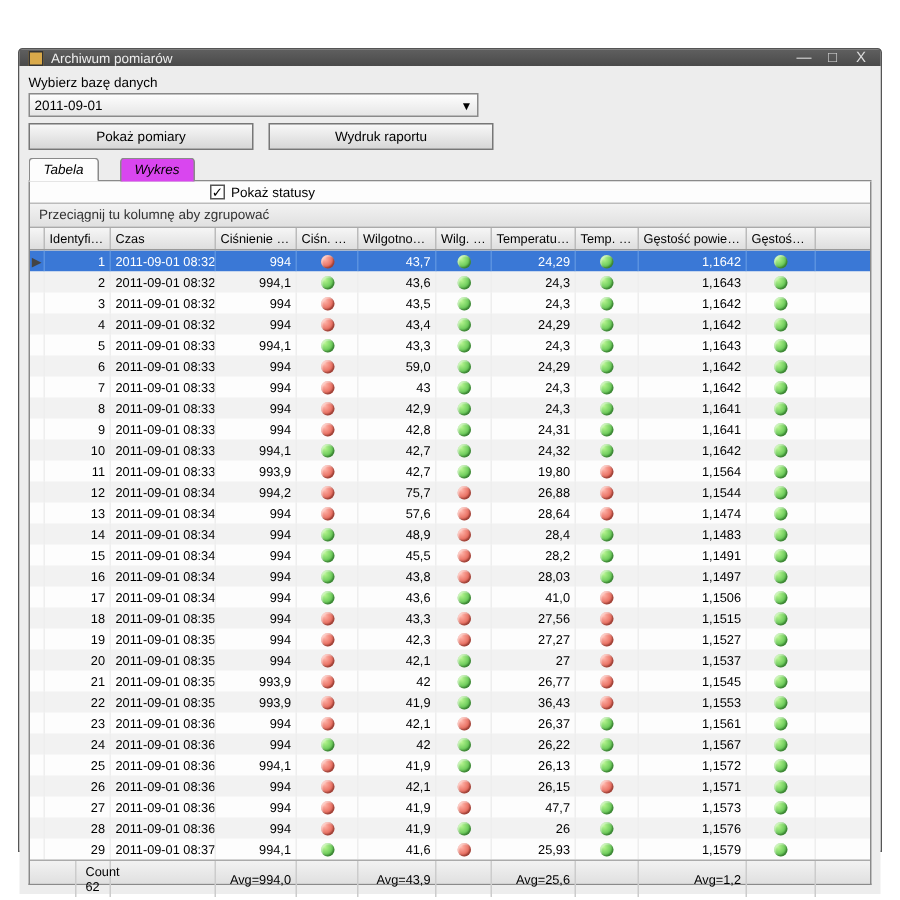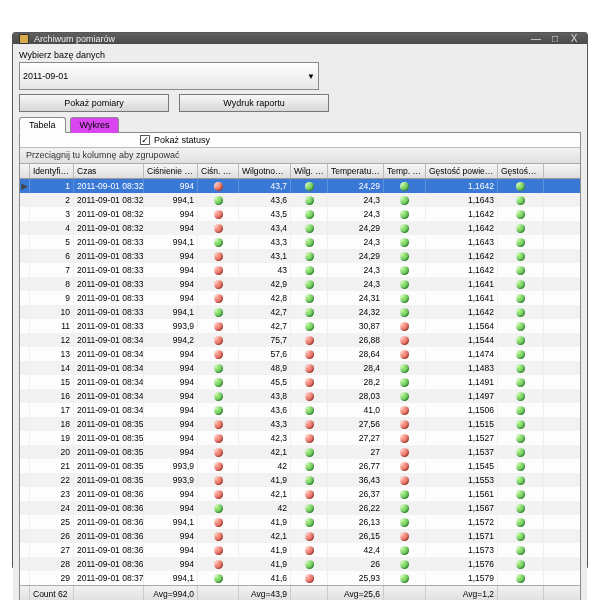--- a/index.html
+++ b/index.html
@@ -12,32 +12,32 @@
   .titlebar {
     height: 18px; background: linear-gradient(#5f5f5f,#4a4a4a);
     color: #eee; display: flex; align-items: center; padding: 0 6px; gap: 5px;
   }
   .titlebar .t-icon { width: 10px; height: 10px; background:#d9a94a; border:1px solid #333; }
   .titlebar .title { flex: 1; font-size: 9px; }
   .winbtn { width: 14px; text-align: center; color: #ddd; font-size: 10px; cursor: default; }
   .clientarea { flex: 1; background: #ededed; padding: 6px 6px 6px 6px; display:flex; flex-direction:column; }
   .label { font-size: 9px; margin-bottom: 2px; }
   .db-select {
-    width: 300px; height: 28px; background: linear-gradient(#fefefe,#e6e6e6);
+    width: 300px; height: 16px; background: linear-gradient(#fefefe,#e6e6e6);
     border: 1px solid #8a8a8a; font-size: 9px; padding: 0 3px; position: relative;
     display:flex; align-items:center; justify-content:space-between; margin-bottom:4px;
   }
   .db-select .chev { font-size:8px; }
   .btnrow { display:flex; gap:10px; margin-bottom:4px; }
   .btn {
     width: 150px; height: 18px; background: linear-gradient(#f8f8f8,#d7d7d7);
     border: 1px solid #777; display:flex; align-items:center; justify-content:center;
     font-size:9px;
   }
-  .tabstrip { display:flex; gap:4px; border-bottom:1px solid #8a8a8a; }
+  .tabstrip { display:flex; gap:14px; border-bottom:1px solid #8a8a8a;font-style:italic; }
   .tab {
     padding: 2px 9px; border:1px solid #8a8a8a; border-bottom:none; background:#d946ef;
     border-radius:3px 3px 0 0; font-size:9px; position:relative; top:1px;
   }
   .tab.active { background:#fdfdfd; border-bottom:1px solid #fdfdfd; }
   .panel {
     flex:1; background:#fdfdfd; border:1px solid #8a8a8a; border-top:none;
     display:flex; flex-direction:column; min-height:0;
   }
   .substrip { padding:2px 0 2px 120px; border-bottom:1px solid #bbb; display:flex; align-items:center; gap:4px; font-size:9px; }
@@ -72,21 +72,21 @@
   .num { justify-content:flex-end; }
   .dot { width:9px; height:9px; border-radius:50%; margin:auto; box-shadow:inset -1px -1px 1px rgba(0,0,0,.3), inset 1px 1px 1px rgba(255,255,255,.5);}
   .g { background:radial-gradient(circle at 30% 30%, #b6f58f, #2fa82f);}
   .r { background:radial-gradient(circle at 30% 30%, #ffb3a8, #d63a2a);}
   .rowind { justify-content:center; color:#444; }
   .footer {
     display:grid;
     grid-template-columns: 10px 44px 70px 54px 41px 52px 37px 56px 42px 72px 46px;
     height:16px; background:linear-gradient(#f2f2f2,#e0e0e0); border-top:1px solid #aaa;
   }
-  .footer > div { padding:2px 3px; font-size:8.5px; border-right:1px solid #ccc; display:flex; align-items:center; }
+  .footer > div { padding:2px 3px; font-size:8.5px; border-right:1px solid #ccc; display:flex; align-items:center;margin-left:24px; }
   .footer .num{ justify-content:flex-end;}
 </style>
 </head>
 <body>
 
 <div class="chrome">
   <div class="titlebar">
     <span class="t-icon"></span>
     <span class="title">Archiwum pomiarów</span>
     <span class="winbtn">—</span>
@@ -242,21 +242,21 @@
             </div>
           </div>
           <div class="row">
             <div class="rowind"></div>
             <div class="num">6</div>
             <div>2011-09-01 08:33...</div>
             <div class="num">994</div>
             <div>
               <span class="dot r"></span>
             </div>
-            <div class="num">43,1</div>
+            <div class="num">59,0</div>
             <div>
               <span class="dot g"></span>
             </div>
             <div class="num">24,29</div>
             <div>
               <span class="dot g"></span>
             </div>
             <div class="num">1,1642</div>
             <div>
               <span class="dot g"></span>
@@ -351,21 +351,21 @@
             <div class="num">11</div>
             <div>2011-09-01 08:33...</div>
             <div class="num">993,9</div>
             <div>
               <span class="dot r"></span>
             </div>
             <div class="num">42,7</div>
             <div>
               <span class="dot g"></span>
             </div>
-            <div class="num">30,87</div>
+            <div class="num">19,80</div>
             <div>
               <span class="dot r"></span>
             </div>
             <div class="num">1,1564</div>
             <div>
               <span class="dot g"></span>
             </div>
           </div>
           <div class="row">
             <div class="rowind"></div>
@@ -687,21 +687,21 @@
             <div class="num">27</div>
             <div>2011-09-01 08:36...</div>
             <div class="num">994</div>
             <div>
               <span class="dot r"></span>
             </div>
             <div class="num">41,9</div>
             <div>
               <span class="dot r"></span>
             </div>
-            <div class="num">42,4</div>
+            <div class="num">47,7</div>
             <div>
               <span class="dot g"></span>
             </div>
             <div class="num">1,1573</div>
             <div>
               <span class="dot g"></span>
             </div>
           </div>
           <div class="row">
             <div class="rowind"></div>

